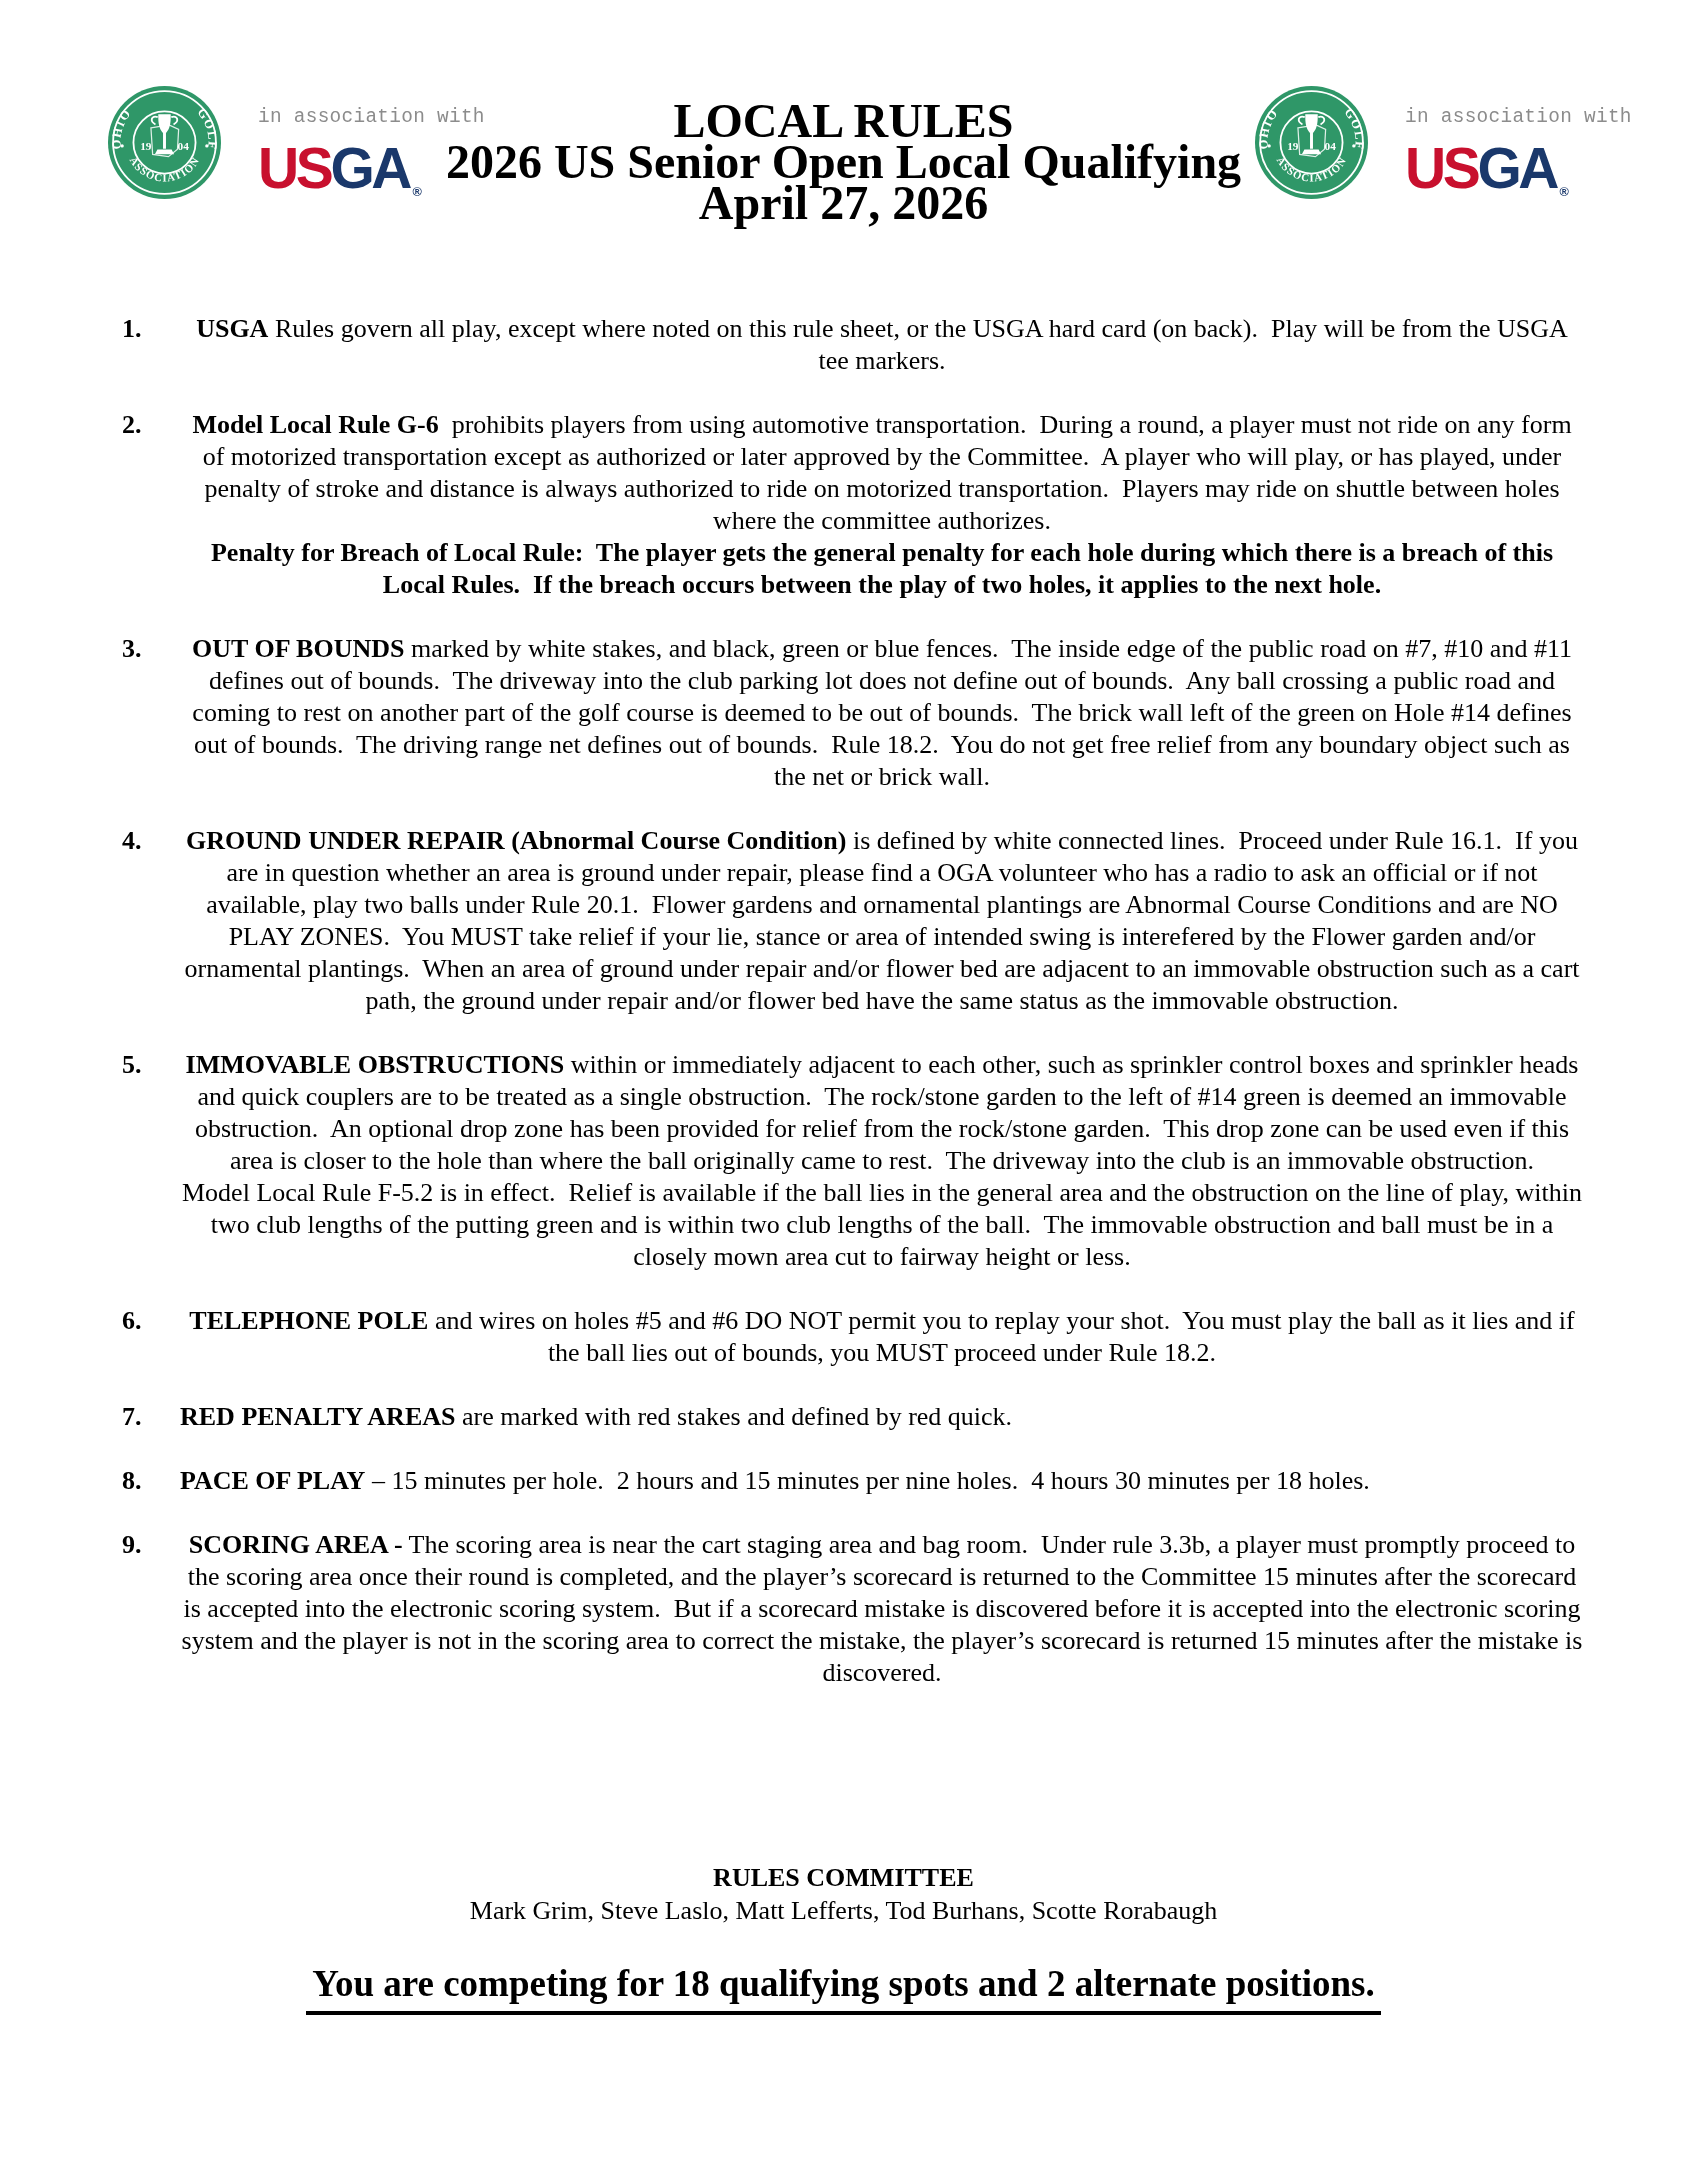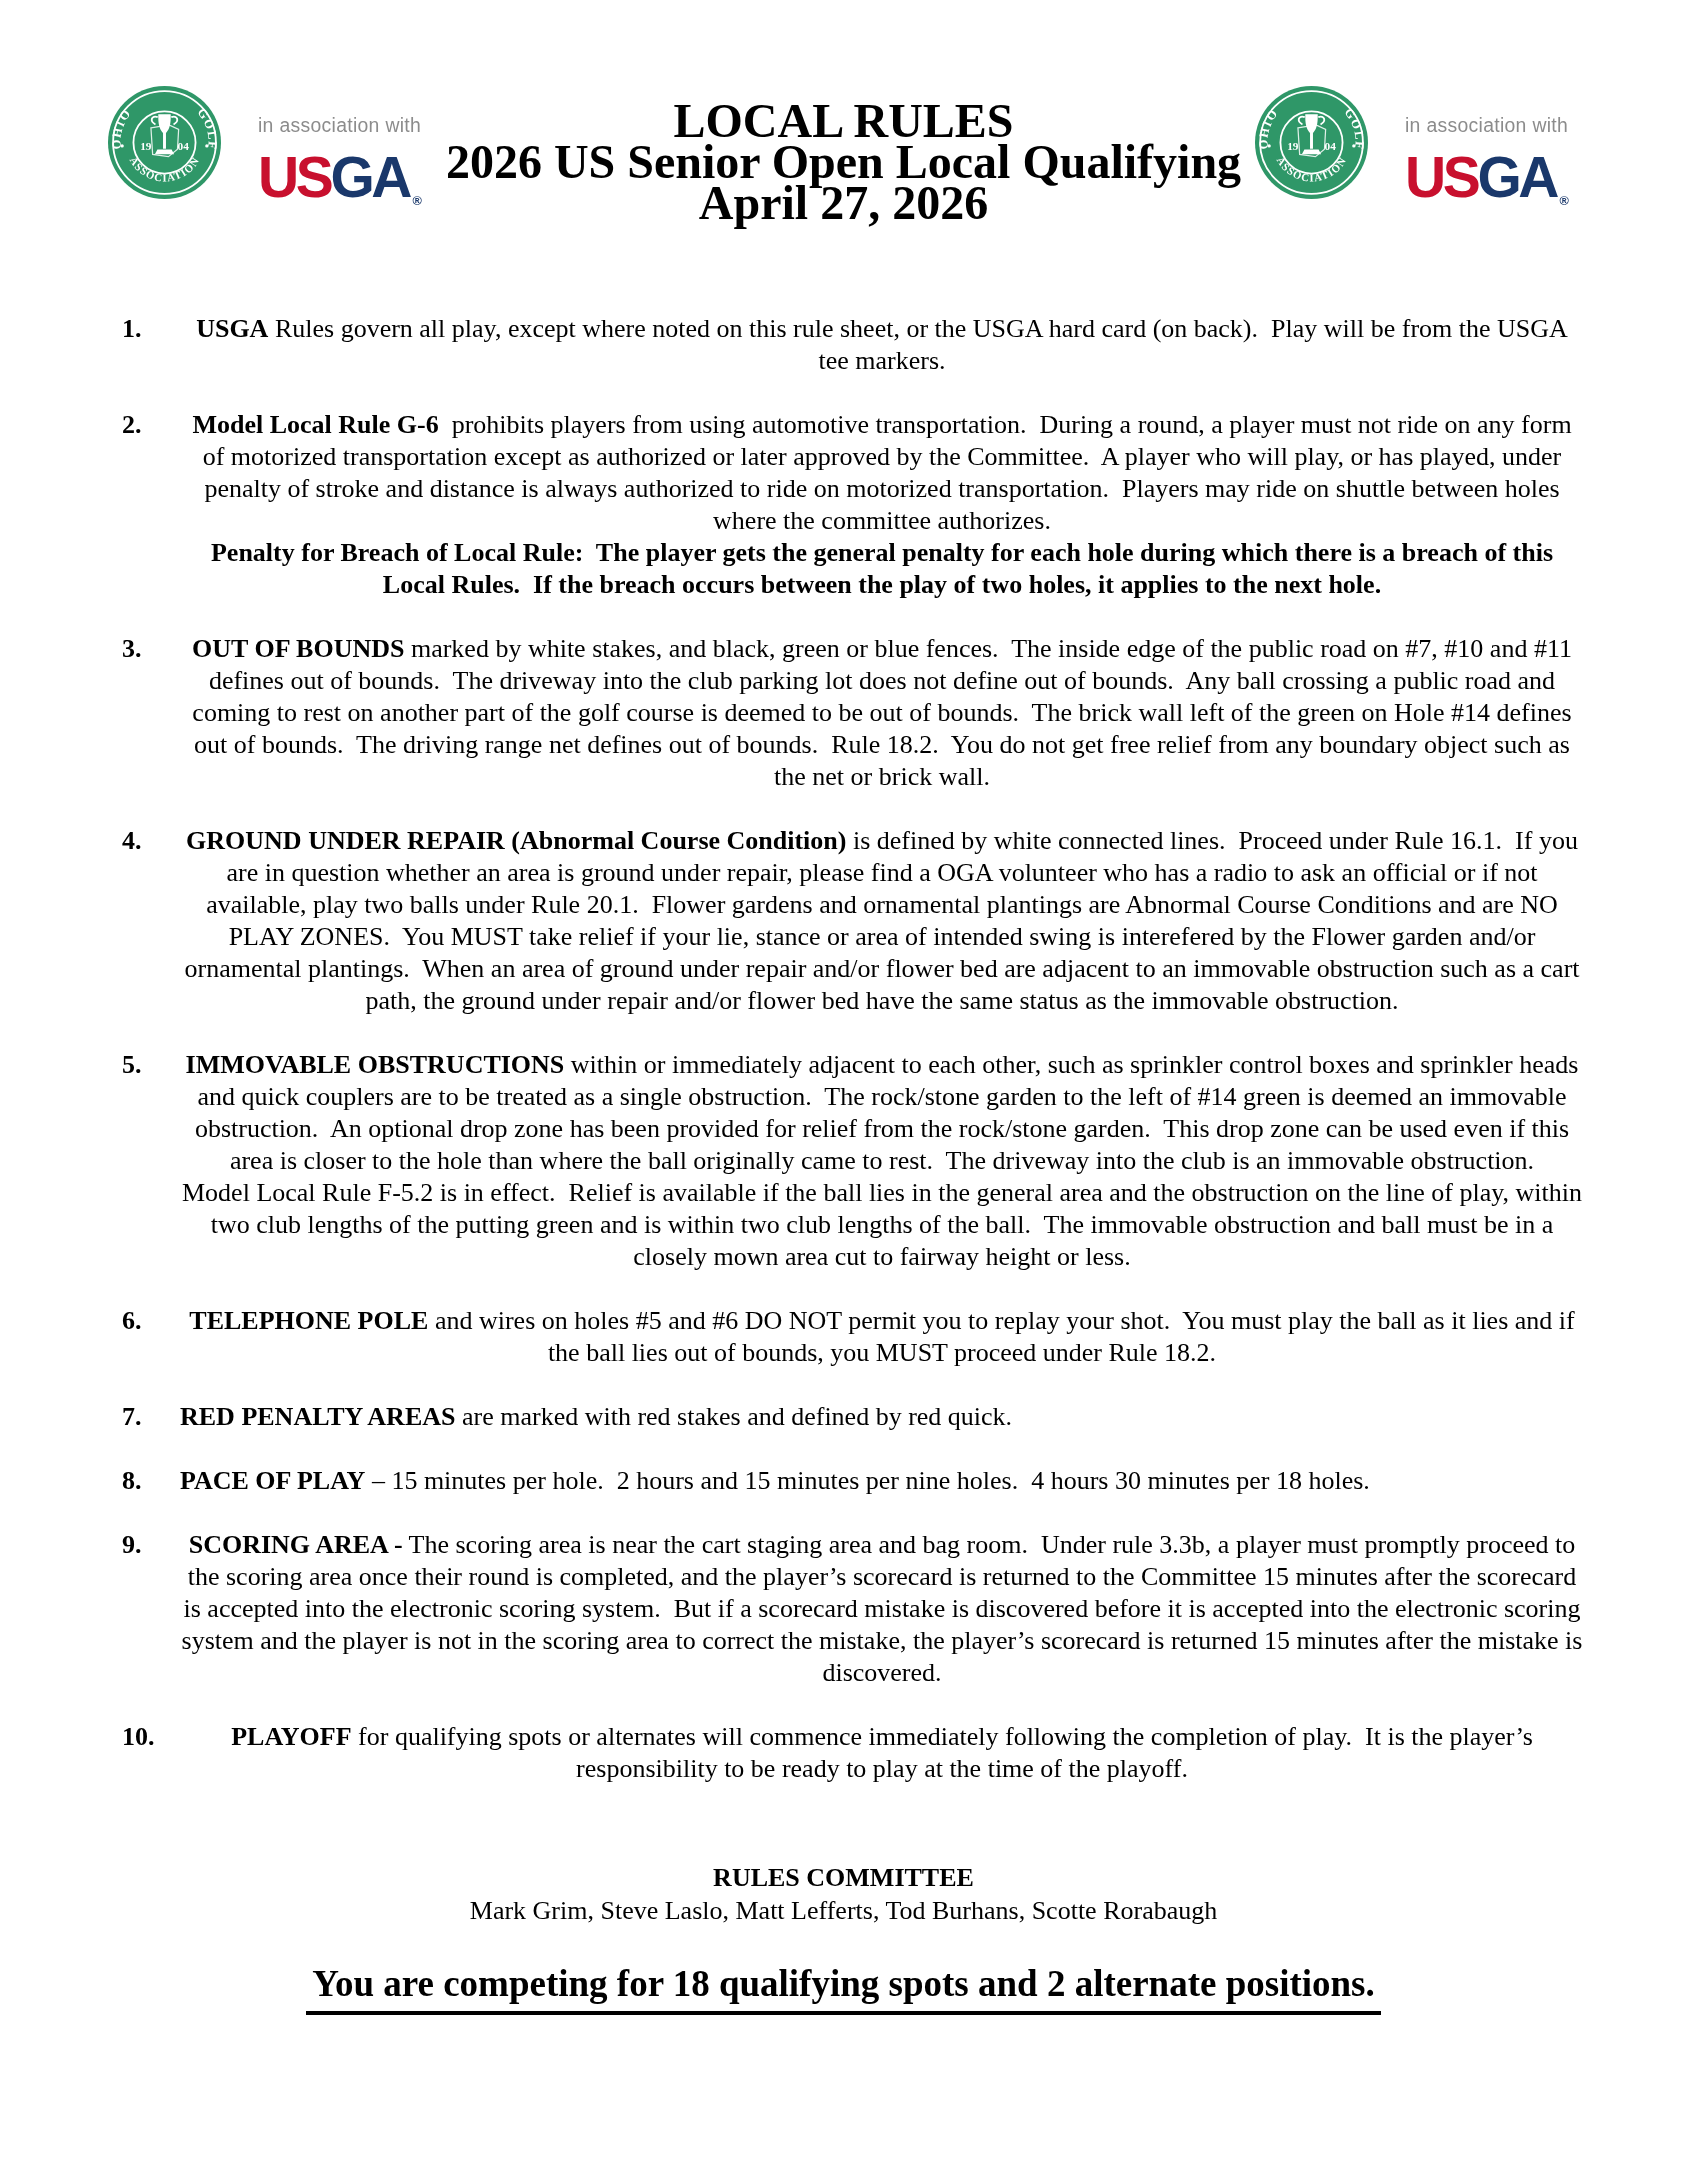--- a/index.html
+++ b/index.html
@@ -25,22 +25,22 @@
   .logo-block.left  { left: 108px;  top: 86px; }
   .logo-block.right { left: 1255px; top: 86px; }
   .seal-slot { width: 113px; height: 113px; flex: none; }
   .seal-slot svg { width: 100%; height: 100%; display: block; }
   .seal-arc   { font-family: "Liberation Serif", serif; font-weight: bold; font-size: 11px; letter-spacing: 1.2px; fill: #fff; }
   .seal-arc.small { font-size: 9.5px; letter-spacing: 1px; }
   .seal-year  { font-family: "Liberation Serif", serif; font-weight: bold; font-size: 10px; fill: #fff; }
 
   .assoc { margin: 20px 0 0 37px; }
   .assoc-label {
-    font-family: Liberation Sans, sans-serif;
-    font-size: 19.4px; color: var(--association-gray); letter-spacing: 0.3px; margin-top: 8px;
+    font-family: Liberation Mono, monospace;
+    font-size: 19.4px; color: var(--association-gray); letter-spacing: 0.3px;
   }
   .usga-word {
     margin-top: 12px;
     font-family: "Liberation Sans", sans-serif;
     font-weight: bold; font-size: 57px; letter-spacing: -3.4px; line-height: 1;
     white-space: nowrap;
   }
   .usga-us { color: var(--usga-red); }
   .usga-ga { color: var(--usga-navy); }
   .usga-reg { font-size: 12.7px; letter-spacing: 0; color: var(--usga-navy); vertical-align: -8.4px; margin-left: 3.4px; }
@@ -172,24 +172,20 @@
         <div class="rule-body"><span class="b">RED PENALTY AREAS</span><span> are marked with red stakes and defined by red quick.</span></div>
       </div>
       <div class="rule">
         <div class="rule-num">8.</div>
         <div class="rule-body"><span class="b">PACE OF PLAY</span><span> – 15 minutes per hole.  2 hours and 15 minutes per nine holes.  4 hours 30 minutes per 18 holes.</span></div>
       </div>
       <div class="rule">
         <div class="rule-num">9.</div>
         <div class="rule-body"><span class="b">SCORING AREA -</span><span> The scoring area is near the cart staging area and bag room.  Under rule 3.3b, a player must promptly proceed to the scoring area once their round is completed, and the player’s scorecard is returned to the Committee 15 minutes after the scorecard is accepted into the electronic scoring system.  But if a scorecard mistake is discovered before it is accepted into the electronic scoring system and the player is not in the scoring area to correct the mistake, the player’s scorecard is returned 15 minutes after the mistake is discovered.</span></div>
       </div>
-      <div class="rule">
-        <div class="rule-num">10.</div>
-        <div class="rule-body"><span class="b">PLAYOFF</span><span> for qualifying spots or alternates will commence immediately following the completion of play.  It is the player’s responsibility to be ready to play at the time of the playoff.</span></div>
-      </div>
     </main>
 
   <section class="committee">
     <div class="committee-heading">RULES COMMITTEE</div>
     <div class="committee-members">Mark Grim, Steve Laslo, Matt Lefferts, Tod Burhans, Scotte Rorabaugh</div>
   </section>
 
   <footer class="footer">
     <span class="closing">You are competing for 18 qualifying spots and 2 alternate positions.</span>
   </footer>

